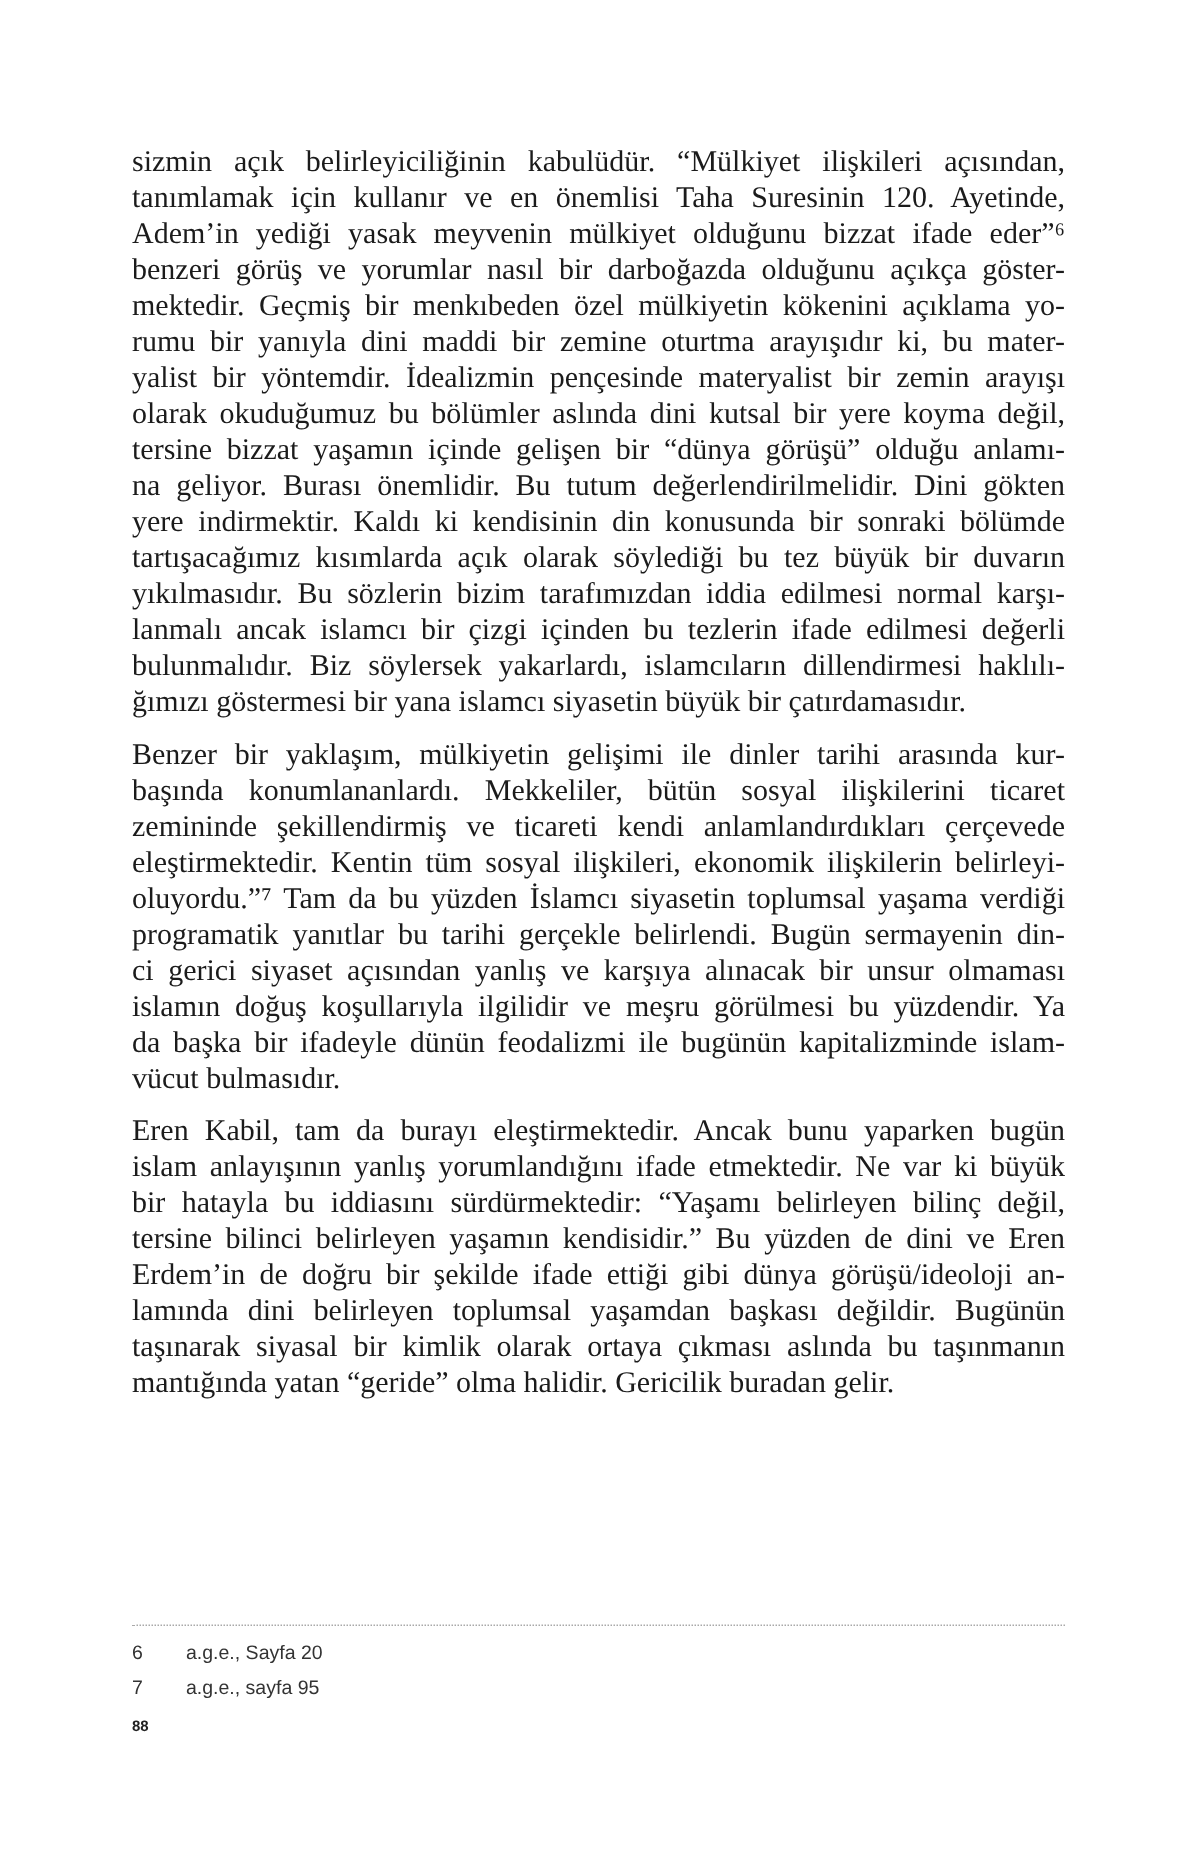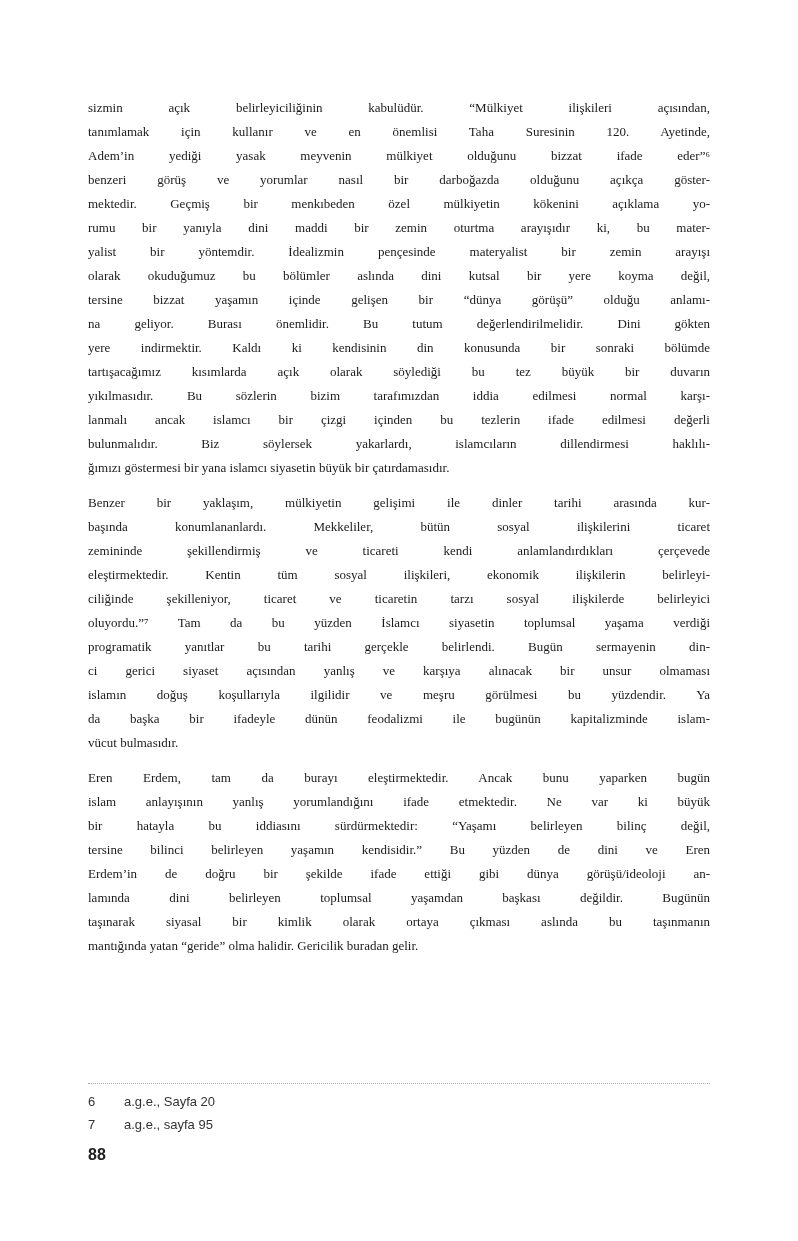--- a/index.html
+++ b/index.html
@@ -14,21 +14,21 @@
     background: #ffffff;
     font-family: "Liberation Serif", "DejaVu Serif", serif;
     color: #1b1b1b;
     overflow: hidden;
   }
   .text-block {
     position: absolute;
     left: 88px;
     top: 96px;
     width: 622px;
-    font-size: 13px;
+    font-size: 20px;
     line-height: 24px;
   }
   .paragraph {
     margin: 0 0 11px 0;
   }
   .line {
     text-align: justify;
     text-align-last: justify;
     white-space: normal;
   }
@@ -60,64 +60,63 @@
   }
   .fn-text {
     flex: 1;
     margin-left: 12px;
   }
   .page-number {
     position: absolute;
     left: 88px;
     top: 1146px;
     font-family: "Liberation Sans", "DejaVu Sans", sans-serif;
-    font-size: 16px;
+    font-size: 10px;
     font-weight: bold;
     color: #222222;
   }
 </style>
 </head>
 <body>
 
 <div class="page">
 
   <div class="text-block">
       <div class="paragraph">
         <div class="line">sizmin açık belirleyiciliğinin kabulüdür. “Mülkiyet ilişkileri açısından,</div>
         <div class="line">tanımlamak için kullanır ve en önemlisi Taha Suresinin 120. Ayetinde,</div>
         <div class="line">Adem’in yediği yasak meyvenin mülkiyet olduğunu bizzat ifade eder”⁶</div>
         <div class="line">benzeri görüş ve yorumlar nasıl bir darboğazda olduğunu açıkça göster-</div>
         <div class="line">mektedir. Geçmiş bir menkıbeden özel mülkiyetin kökenini açıklama yo-</div>
-        <div class="line">rumu bir yanıyla dini maddi bir zemin oturtma arayışıdır ki, bu mater-</div>
+        <div class="line">rumu bir yanıyla dini maddi bir zemine oturtma arayışıdır ki, bu mater-</div>
         <div class="line">yalist bir yöntemdir. İdealizmin pençesinde materyalist bir zemin arayışı</div>
         <div class="line">olarak okuduğumuz bu bölümler aslında dini kutsal bir yere koyma değil,</div>
         <div class="line">tersine bizzat yaşamın içinde gelişen bir “dünya görüşü” olduğu anlamı-</div>
         <div class="line">na geliyor. Burası önemlidir. Bu tutum değerlendirilmelidir. Dini gökten</div>
         <div class="line">yere indirmektir. Kaldı ki kendisinin din konusunda bir sonraki bölümde</div>
         <div class="line">tartışacağımız kısımlarda açık olarak söylediği bu tez büyük bir duvarın</div>
         <div class="line">yıkılmasıdır. Bu sözlerin bizim tarafımızdan iddia edilmesi normal karşı-</div>
         <div class="line">lanmalı ancak islamcı bir çizgi içinden bu tezlerin ifade edilmesi değerli</div>
         <div class="line">bulunmalıdır. Biz söylersek yakarlardı, islamcıların dillendirmesi haklılı-</div>
         <div class="line last">ğımızı göstermesi bir yana islamcı siyasetin büyük bir çatırdamasıdır.</div>
       </div>
       <div class="paragraph">
         <div class="line">Benzer bir yaklaşım, mülkiyetin gelişimi ile dinler tarihi arasında kur-</div>
         <div class="line">başında konumlananlardı. Mekkeliler, bütün sosyal ilişkilerini ticaret</div>
         <div class="line">zemininde şekillendirmiş ve ticareti kendi anlamlandırdıkları çerçevede</div>
         <div class="line">eleştirmektedir. Kentin tüm sosyal ilişkileri, ekonomik ilişkilerin belirleyi-</div>
-        <div class="line">ciliğinde şekilleniyor, ticaret ve ticaretin tarzı sosyal ilişkilerde belirleyici</div>
         <div class="line">oluyordu.”⁷ Tam da bu yüzden İslamcı siyasetin toplumsal yaşama verdiği</div>
         <div class="line">programatik yanıtlar bu tarihi gerçekle belirlendi. Bugün sermayenin din-</div>
         <div class="line">ci gerici siyaset açısından yanlış ve karşıya alınacak bir unsur olmaması</div>
         <div class="line">islamın doğuş koşullarıyla ilgilidir ve meşru görülmesi bu yüzdendir. Ya</div>
         <div class="line">da başka bir ifadeyle dünün feodalizmi ile bugünün kapitalizminde islam-</div>
         <div class="line last">vücut bulmasıdır.</div>
       </div>
       <div class="paragraph">
-        <div class="line">Eren Erdem, tam da burayı eleştirmektedir. Ancak bunu yaparken bugün</div>
+        <div class="line">Eren Kabil, tam da burayı eleştirmektedir. Ancak bunu yaparken bugün</div>
         <div class="line">islam anlayışının yanlış yorumlandığını ifade etmektedir. Ne var ki büyük</div>
         <div class="line">bir hatayla bu iddiasını sürdürmektedir: “Yaşamı belirleyen bilinç değil,</div>
         <div class="line">tersine bilinci belirleyen yaşamın kendisidir.” Bu yüzden de dini ve Eren</div>
         <div class="line">Erdem’in de doğru bir şekilde ifade ettiği gibi dünya görüşü/ideoloji an-</div>
         <div class="line">lamında dini belirleyen toplumsal yaşamdan başkası değildir. Bugünün</div>
         <div class="line">taşınarak siyasal bir kimlik olarak ortaya çıkması aslında bu taşınmanın</div>
         <div class="line last">mantığında yatan “geride” olma halidir. Gericilik buradan gelir.</div>
       </div>
     </div>
 

